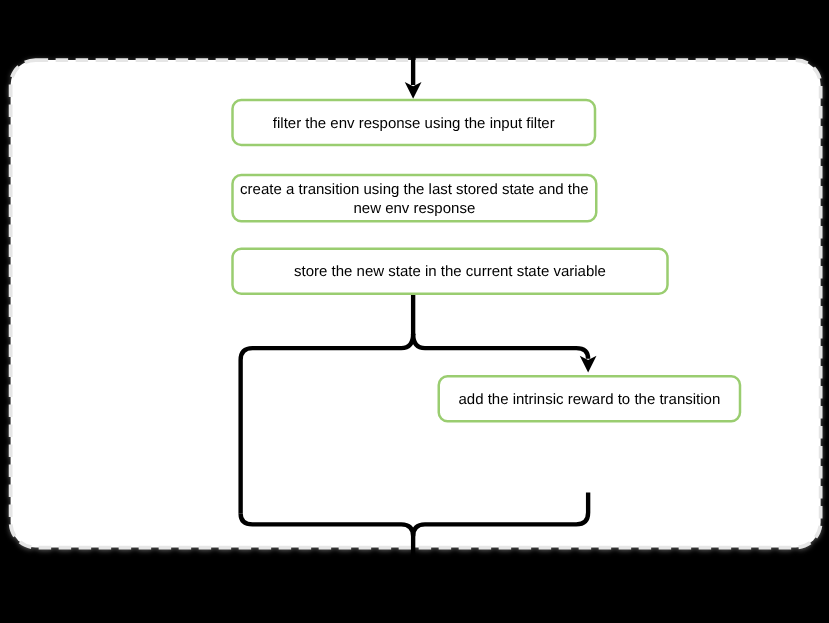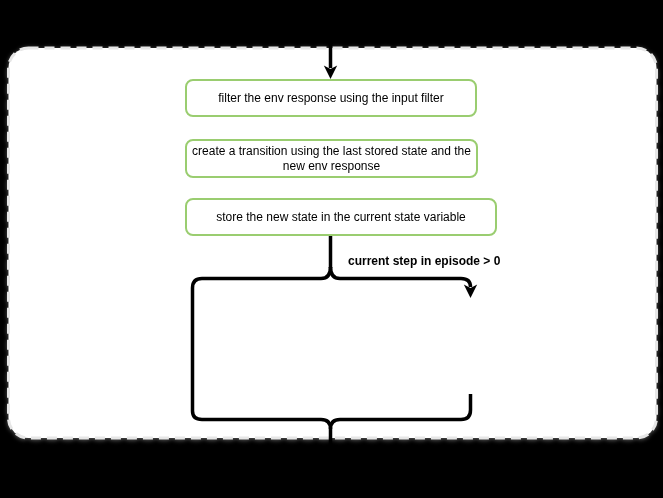--- a/index.html
+++ b/index.html
@@ -90,21 +90,23 @@
 
   <div class="node" style="left:185px;top:139px;width:293px;height:39px">
     <span class="node-label">create a transition using the last stored state and the
 new env response</span>
   </div>
 
   <div class="node" style="left:185px;top:79px;width:292px;height:38px">
     <span class="node-label">filter the env response using the input filter</span>
   </div>
 
-  <div class="node" style="left:185px;top:198px;width:312px;height:38px">
+  <div class="node" style="left:185px;top:198px;width:350px;height:38px">
     <span class="node-label">store the new state in the current state variable</span>
   </div>
 
-  <div class="condition">current step in episode &gt; 0</div>
 
+  <div class="node" style="left:350px;top:300px;width:243px;height:38px">
+    <span class="node-label">add the intrinsic reward to the transition</span>
+  </div>
 
 
 </div>
 
 </body></html>

